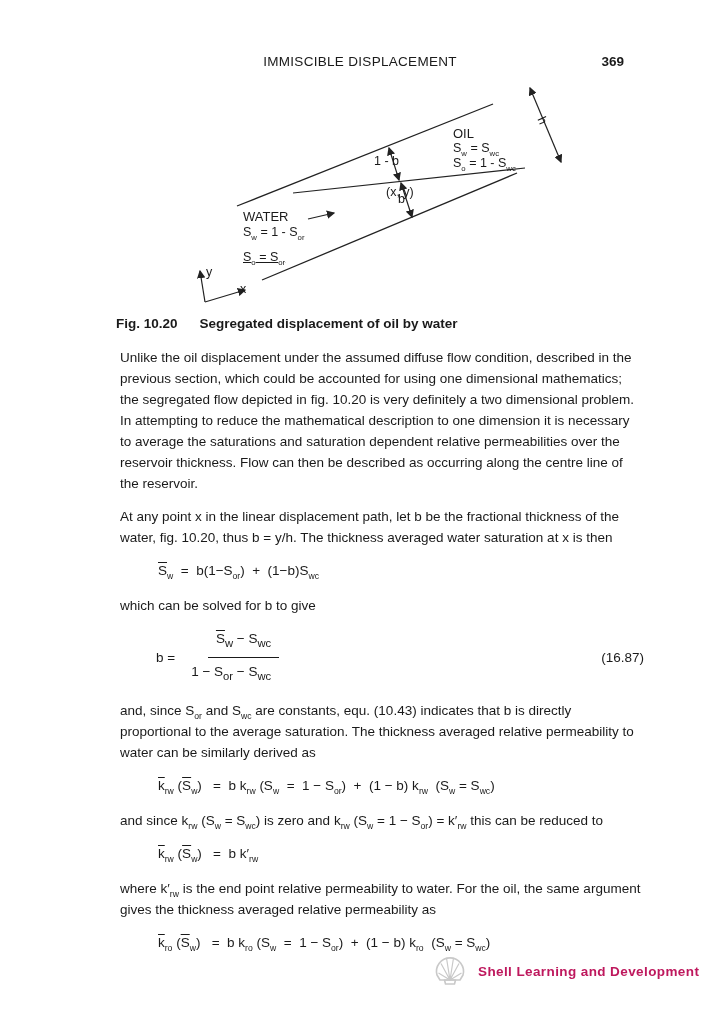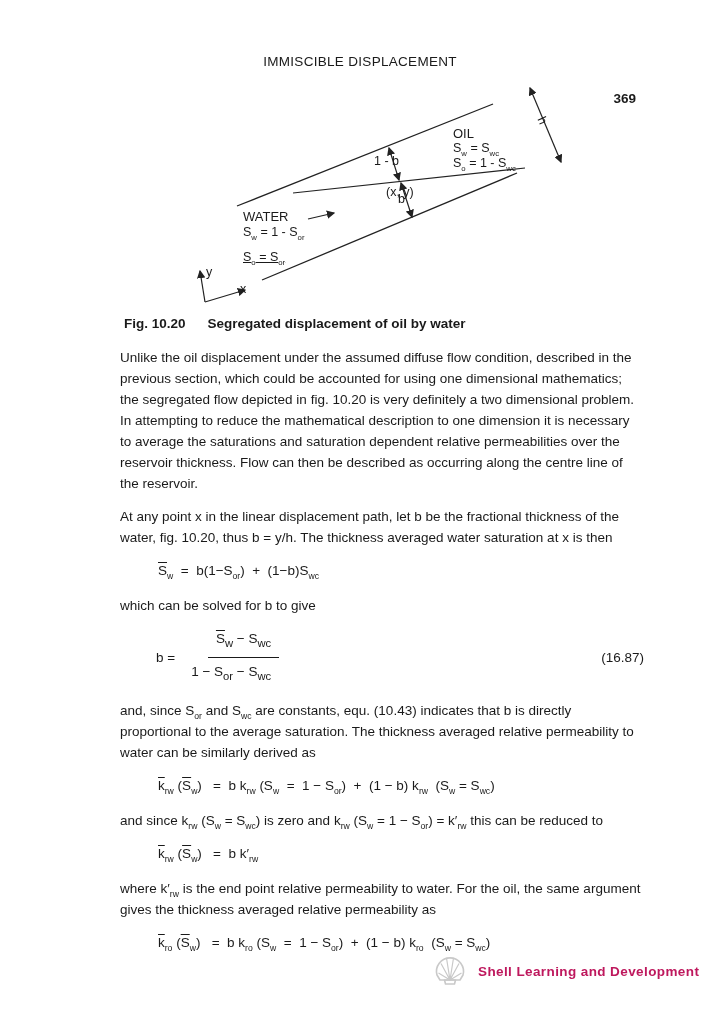--- a/index.html
+++ b/index.html
@@ -3,32 +3,32 @@
 <meta charset="utf-8">
 <style>
   html,body{margin:0;padding:0;background:#ffffff;}
   body{width:723px;height:1024px;position:relative;overflow:hidden;
        font-family:"Liberation Sans", sans-serif;color:#1a1a1a;}
   .page{position:absolute;inset:0;background:#fff;}
 
   
   .header{position:absolute;top:54px;left:120px;width:520px;height:18px;font-size:13.5px;}
   .header .title{position:absolute;left:0;right:40px;text-align:center;letter-spacing:.3px;}
-  .header .pageno{position:absolute;right:4px;top:0;font-weight:bold;margin-top:37px;}
+  .header .pageno{position:absolute;right:16px;top:0;font-weight:bold;}
 
   
   .diagram{position:absolute;top:85px;left:140px;width:480px;height:230px;}
   .diagram svg{position:absolute;inset:0;}
   .dlabel{position:absolute;font-size:12.5px;white-space:nowrap;line-height:1.25;}
   .dlabel.big{font-size:13px;}
   .dlabel sub{font-size:.62em;line-height:0;}
   .rot{transform:rotate(66deg);transform-origin:center;}
 
   
-  .caption{position:absolute;top:316px;left:124px;font-size:13.5px;font-weight:bold;}
+  .caption{position:absolute;top:316px;left:116px;font-size:13.5px;font-weight:bold;}
   .caption .fig{margin-right:22px;}
 
   
   .content{position:absolute;top:347px;left:120px;width:524px;font-size:13.5px;line-height:21px;}
   .content p{margin:0 0 12px 0;}
   .content p sub, .eq sub{font-size:.64em;line-height:0;}
   .ov{text-decoration:overline;}
   .eq{margin:2px 0 14px 38px;white-space:pre;}
   .eqrow{display:flex;align-items:center;margin:4px 0 14px 36px;}
   .frac{display:inline-flex;flex-direction:column;align-items:flex-end;margin-left:8px;vertical-align:middle;}

